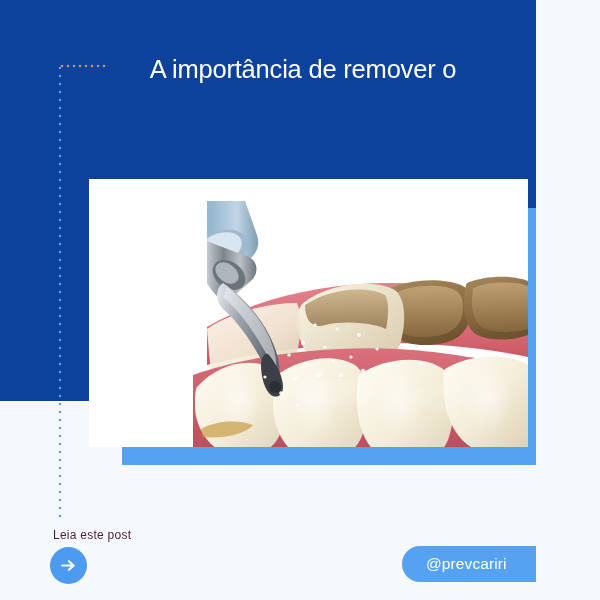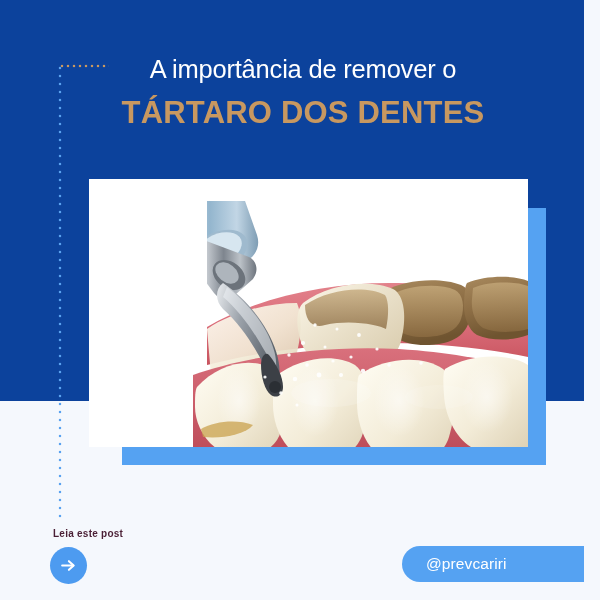--- a/index.html
+++ b/index.html
@@ -10,21 +10,21 @@
   body {
     width: 600px;
     height: 600px;
     overflow: hidden;
     font-family: "Liberation Sans", sans-serif;
     background: #F5F8FD;
   }
 
   #poster {
     position: relative;
-    width: 584px;
+    width: 536px;
     height: 600px;
     overflow: hidden;
     background: #F5F8FD;
   }
 
   
   .band-blue {
     position: absolute;
     left: 0;
     top: 0;
@@ -134,22 +134,22 @@
 
   
   .illus { position: absolute; inset: 0; }
 
   
   .cta-label {
     position: absolute;
     left: 53px;
     top: 528px;
     color: #4A1F35;
-    font-size: 10px;
-    font-weight: 700;
+    font-size: 12px;
+    font-weight: 400;
     letter-spacing: 0.25px;
   }
   .cta-arrow {
     position: absolute;
     left: 50px;
     top: 547px;
     width: 37px;
     height: 37px;
     border-radius: 50%;
     background: #4D9BF0;
@@ -184,21 +184,20 @@
 <div id="poster">
 
   <div class="band-blue"></div>
   <div class="band-light"></div>
 
   <div class="dots-h"></div>
   <div class="dots-v"></div>
 
   <div class="headline">
     <span class="line1">A importância de remover o</span>
-    <span class="line2">TÁRTARO DOS DENTES</span>
   </div>
 
   <div class="accent-l">
     <div class="bar-right"></div>
     <div class="bar-bottom"></div>
   </div>
 
   <div class="photo-card">
     <div class="photo-stage">
       <svg class="illus" viewBox="0 0 439 268" preserveAspectRatio="xMidYMid slice" xmlns="http://www.w3.org/2000/svg">

